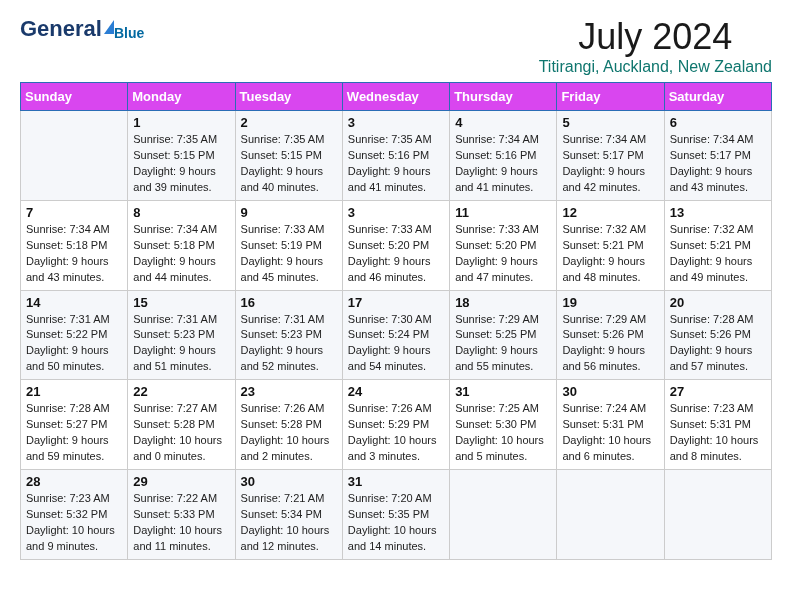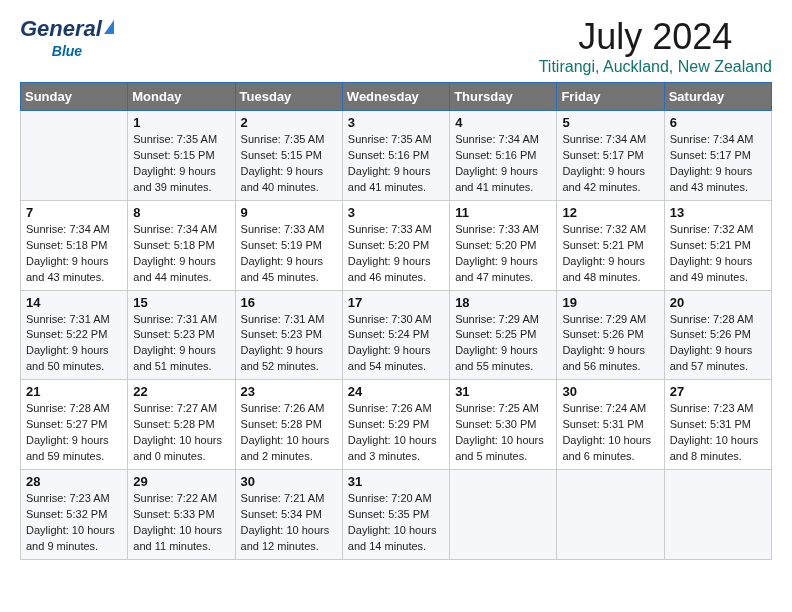--- a/index.html
+++ b/index.html
@@ -11,43 +11,41 @@
       padding: 16px 20px;
     }
     .header-area {
       display: flex;
       justify-content: space-between;
       align-items: flex-start;
       margin-bottom: 6px;
     }
     .logo {
       display: flex;
-      flex-direction: column;
-      align-items: center;
-      font-style: italic;
+      align-items: flex-end;
     }
     .title-block {
       text-align: center;
     }
     .month-title {
       font-size: 36px;
       color: #1a1a1a;
       font-weight: normal;
     }
     .location-title {
       font-size: 16px;
       color: #0f766e;
     }
     table {
       width: 100%;
       border-collapse: collapse;
       table-layout: fixed;
     }
     thead tr th {
-      background: #737373;
+      background: #d946ef;
       color: #fff;
       padding: 6px 4px;
       font-size: 13px;
       text-align: left;
       border: 1px solid #2a6db5;
     }
     tbody tr td {
       vertical-align: top;
       padding: 4px 5px;
       border: 1px solid #ccc;

